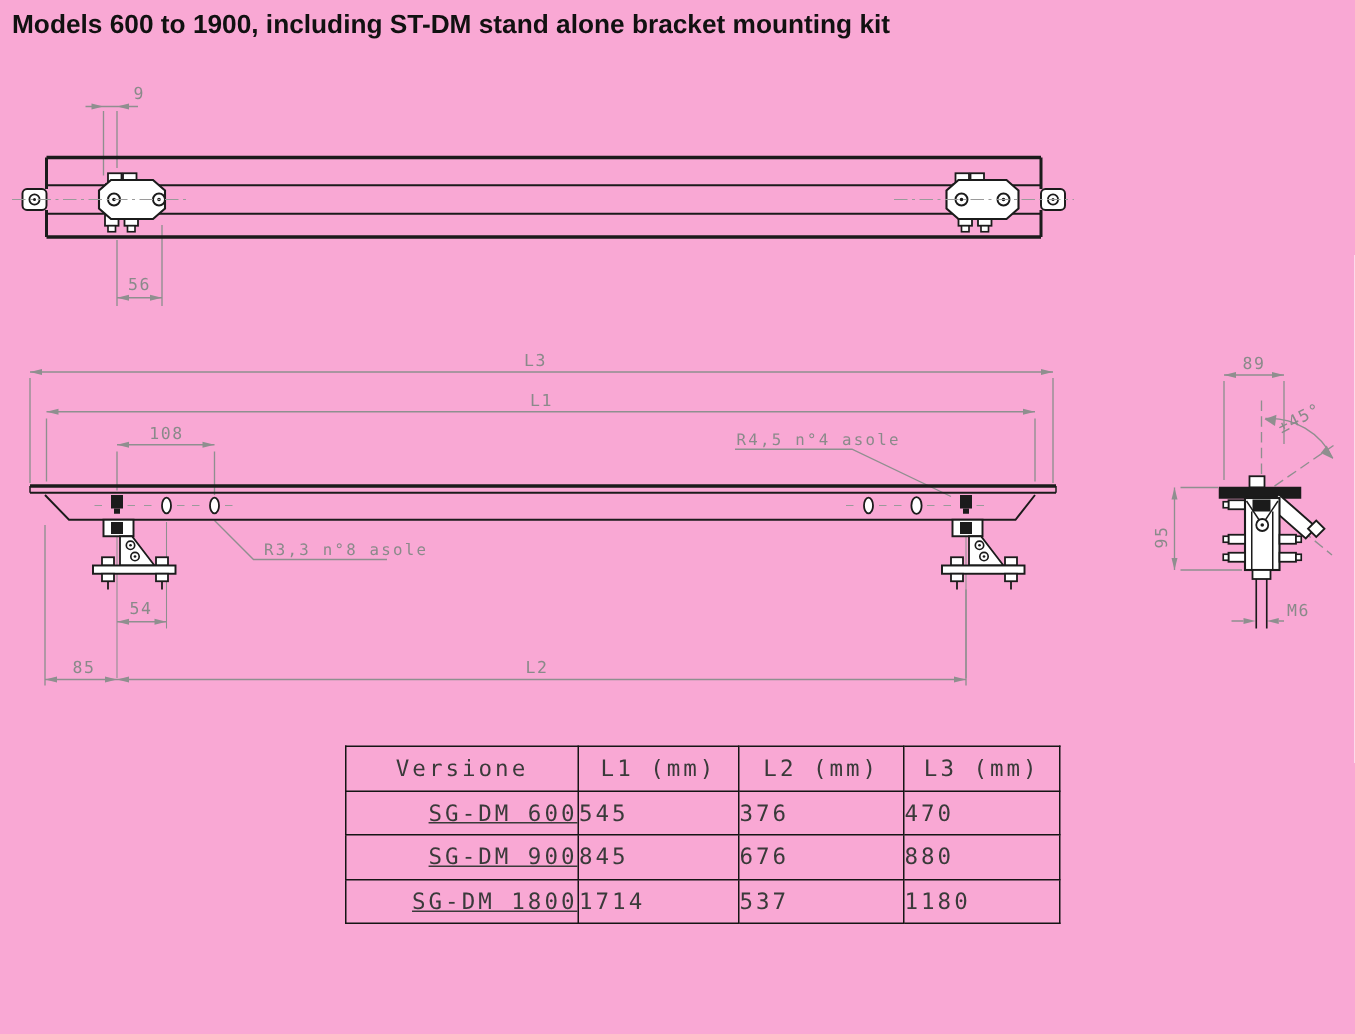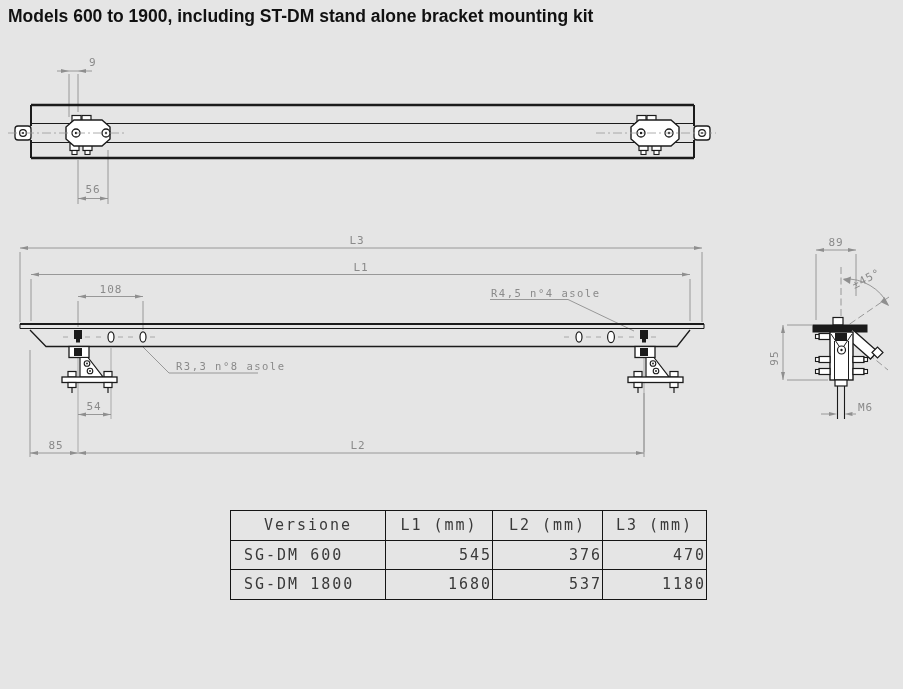--- a/index.html
+++ b/index.html
@@ -1,30 +1,30 @@
 <!DOCTYPE html>
 <html><head>
 <meta charset="utf-8">
 <style>
   html,body{margin:0;padding:0;background:#ffffff;}
-  #page{position:relative;width:903px;height:689px;background:#e5e5e5;overflow:hidden;
+  #page{position:relative;width:903px;height:689px;background:#f9a8d4;overflow:hidden;
         font-family:"Liberation Sans",sans-serif;}
   #title{position:absolute;left:8px;top:6px;margin:0;font-size:17.5px;font-weight:bold;
          color:#111;letter-spacing:0px;font-family:"Liberation Sans",sans-serif;}
   svg text{font-family:"DejaVu Sans Mono",monospace;fill:#8a8a8a;}
   .dimtxt{font-size:11px;letter-spacing:1px;}
   .callout{font-size:10.5px;letter-spacing:1.5px;}
   
   #spec-table{position:absolute;left:230px;top:497px;border-collapse:collapse;
-              font-family:"DejaVu Sans Mono",monospace;color:#3a3a3a;margin-top:13px;}
+              font-family:"DejaVu Sans Mono",monospace;color:#3a3a3a;}
   #spec-table td,#spec-table th{border:1.4px solid #151515;height:28.5px;padding:0;
               font-size:15px;font-weight:normal;letter-spacing:2px;}
   #spec-table th{text-align:center;}
-  #spec-table td.ver{width:141px;text-align:left;padding-left:13px;}
-  #spec-table td.num{text-align:right;}
+  #spec-table td.ver{width:141px;text-align:right;padding-left:13px;text-decoration:underline;}
+  #spec-table td.num{text-align:left;}
   #spec-table col.c0{width:141px}#spec-table col.c1{width:107px}
   #spec-table col.c2{width:110px}#spec-table col.c3{width:104px}
 </style>
 </head>
 <body>
 
 <div id="page">
 
   <h1 id="title">Models 600 to 1900, including ST-DM stand alone bracket mounting kit</h1>
 
@@ -243,21 +243,27 @@
       <th>L2 (mm)</th>
       <th>L3 (mm)</th>
     </tr>
     <tr>
       <td class="ver">SG-DM 600</td>
       <td class="num">545</td>
       <td class="num">376</td>
       <td class="num">470</td>
     </tr>
     <tr>
+      <td class="ver">SG-DM 900</td>
+      <td class="num">845</td>
+      <td class="num">676</td>
+      <td class="num">880</td>
+    </tr>
+    <tr>
       <td class="ver">SG-DM 1800</td>
-      <td class="num">1680</td>
+      <td class="num">1714</td>
       <td class="num">537</td>
       <td class="num">1180</td>
     </tr>
   </tbody>
     </table>
 
 </div>
 
 </body></html>

